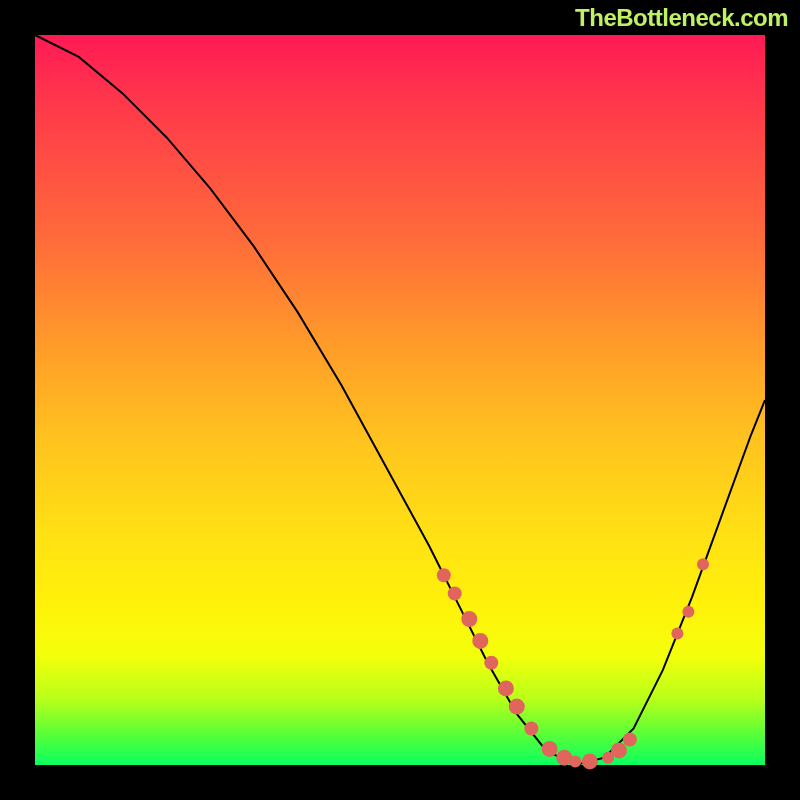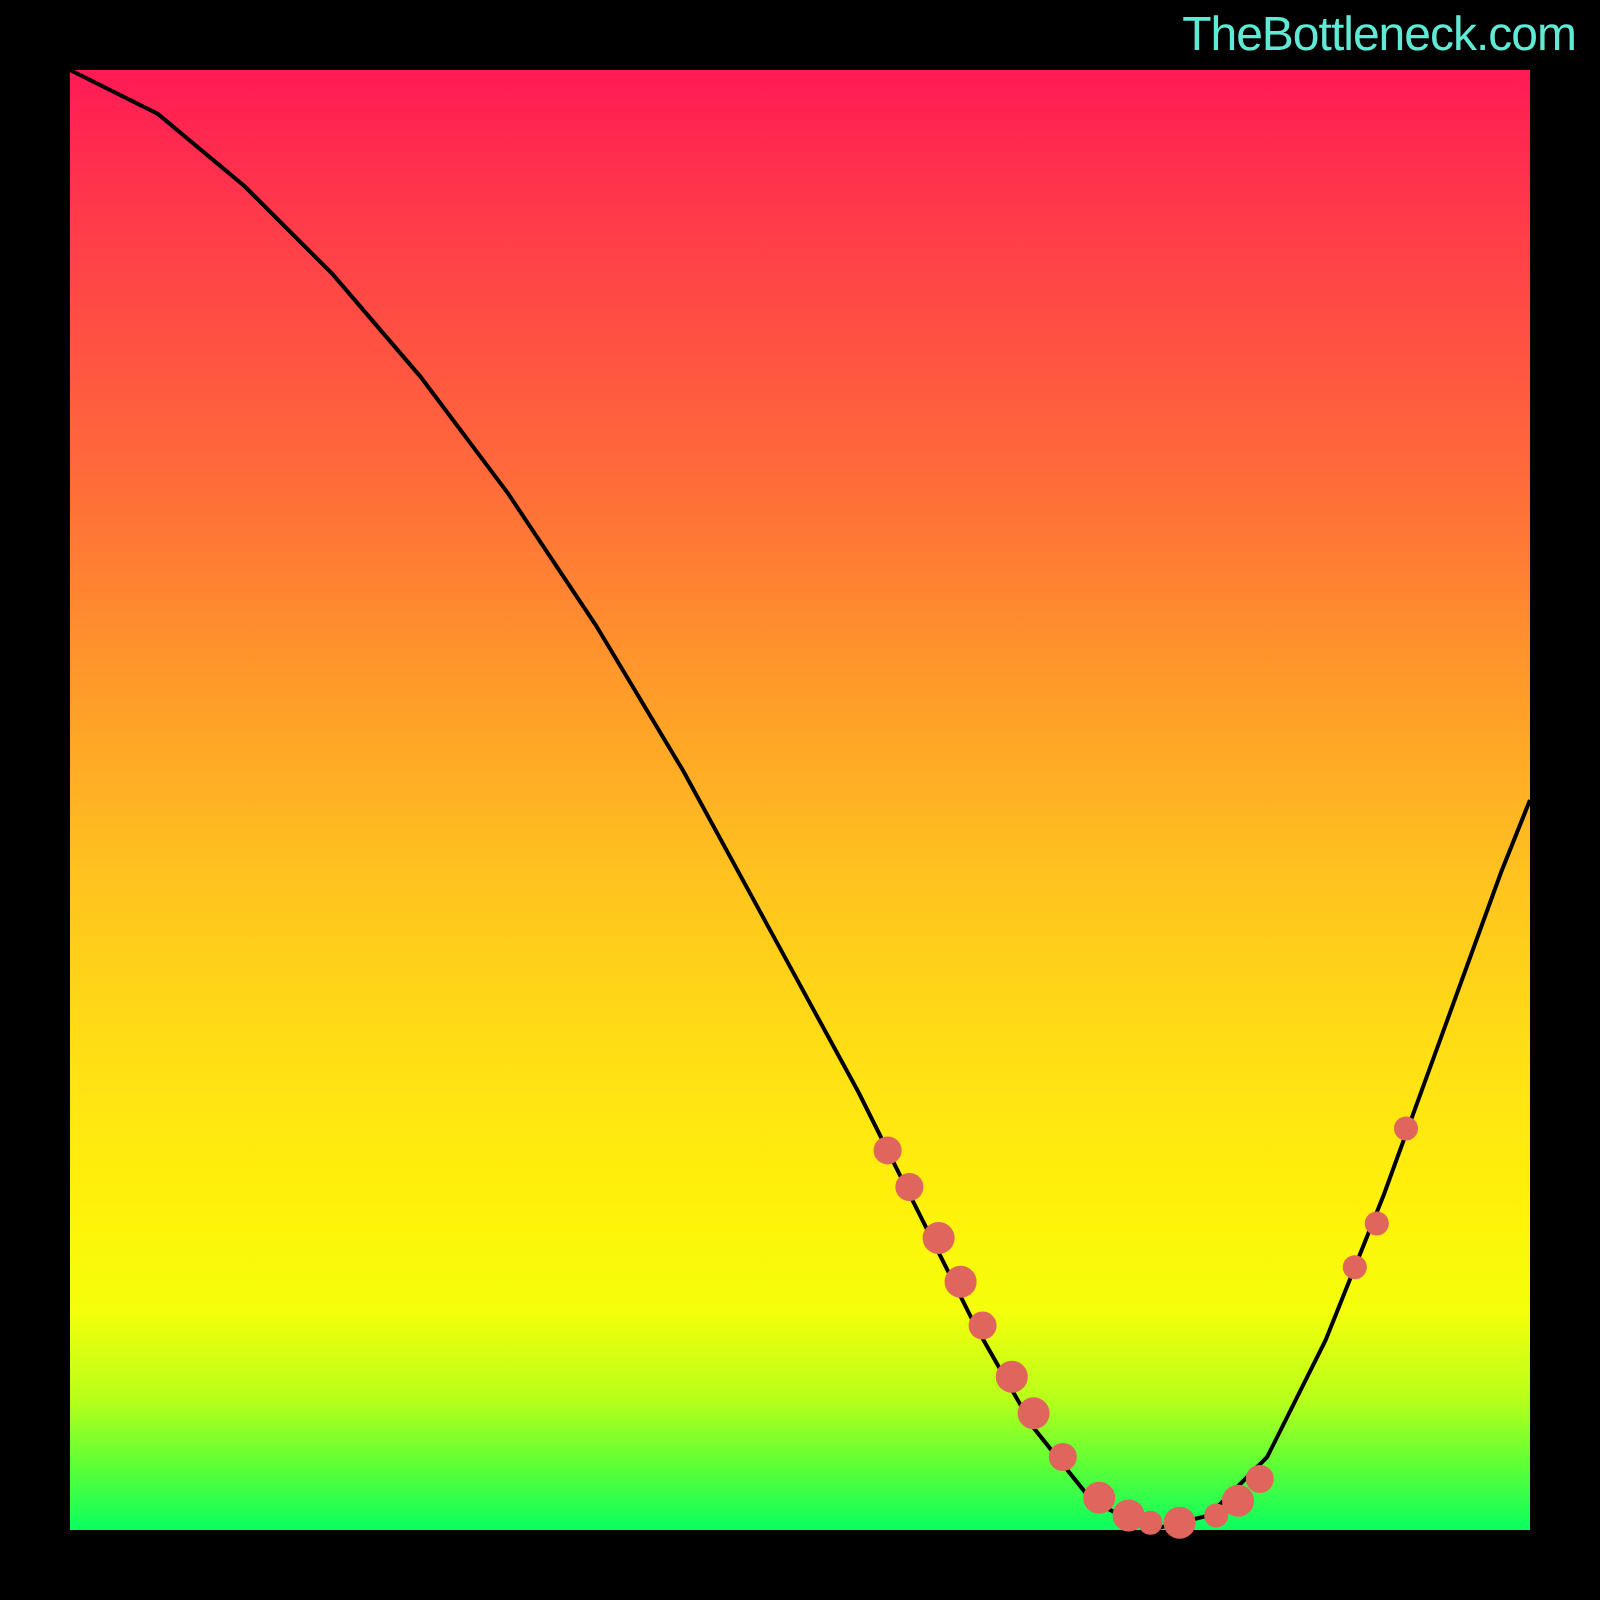--- a/index.html
+++ b/index.html
@@ -14,23 +14,23 @@
   .outer {
     width: 800px;
     height: 800px;
     background: #000;
     position: relative;
   }
   .attribution {
     position: absolute;
     top: 4px;
     right: 12px;
-    color: #5eead4;
+    color: #bef264;
     font-size: 24px;
-    font-weight: normal;
+    font-weight: bold;
     letter-spacing: -0.5px;
   }
   .plot {
     position: absolute;
     left: 35px;
     top: 35px;
     width: 730px;
     height: 730px;
     
     background: linear-gradient(

